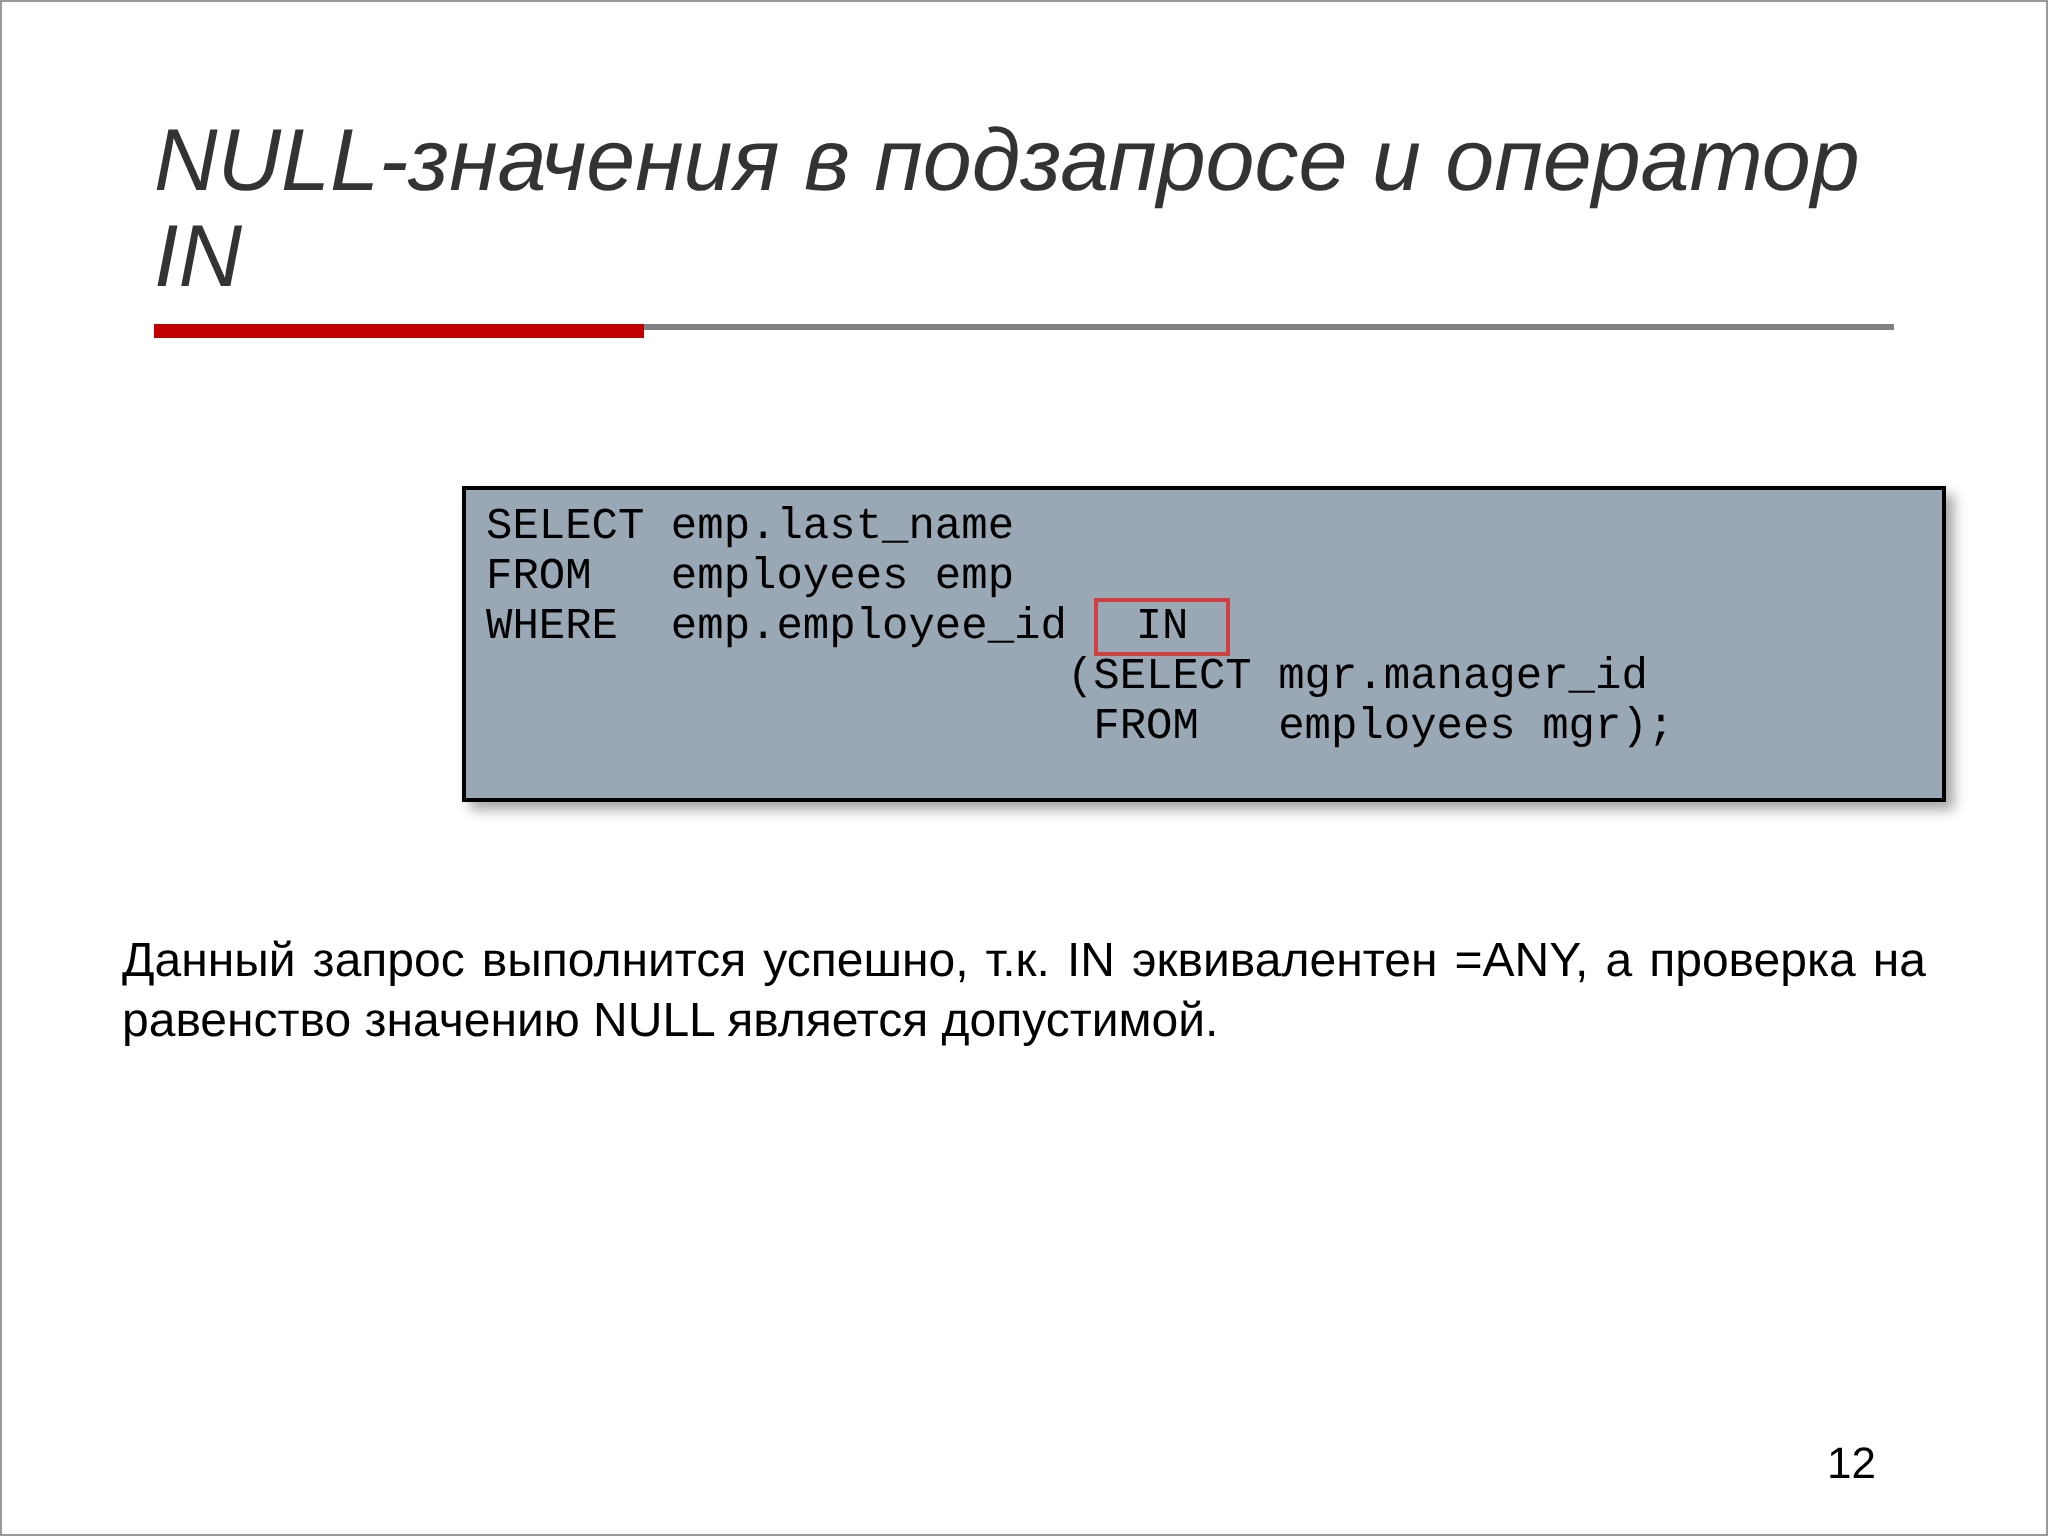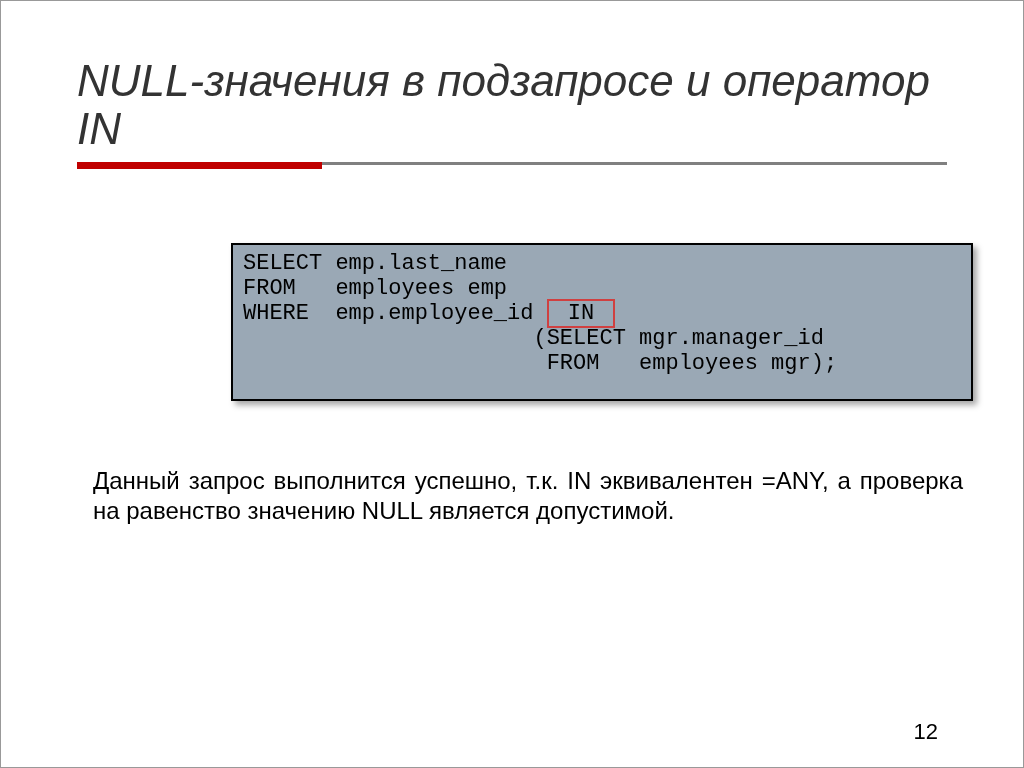--- a/index.html
+++ b/index.html
@@ -75,21 +75,20 @@
   }
   .explain {
     position: absolute;
     left: 60px;
     right: 60px;
     top: 465px;
     font-size: 24px;
     color: #000;
     text-align: justify;
     line-height: 1.25;
-    margin-left: 32px;
   }
   .footer-page {
     position: absolute;
     bottom: 22px;
     right: 85px;
     font-size: 22px;
     color: #000;
   }
 </style>
 </head>

